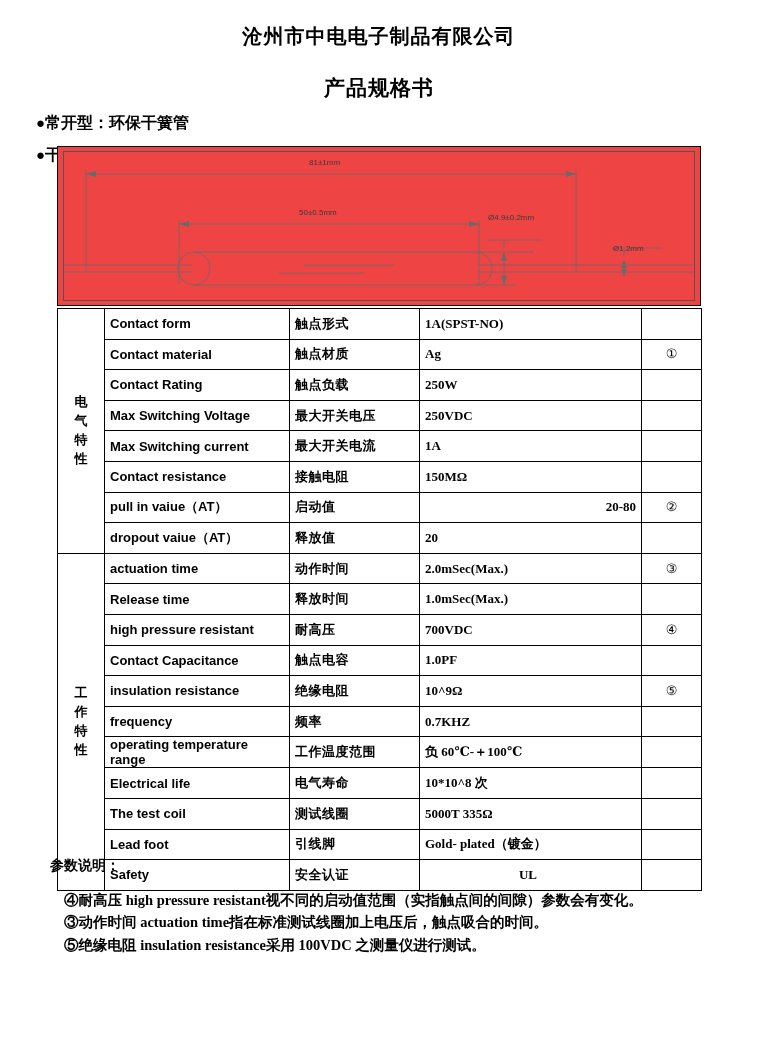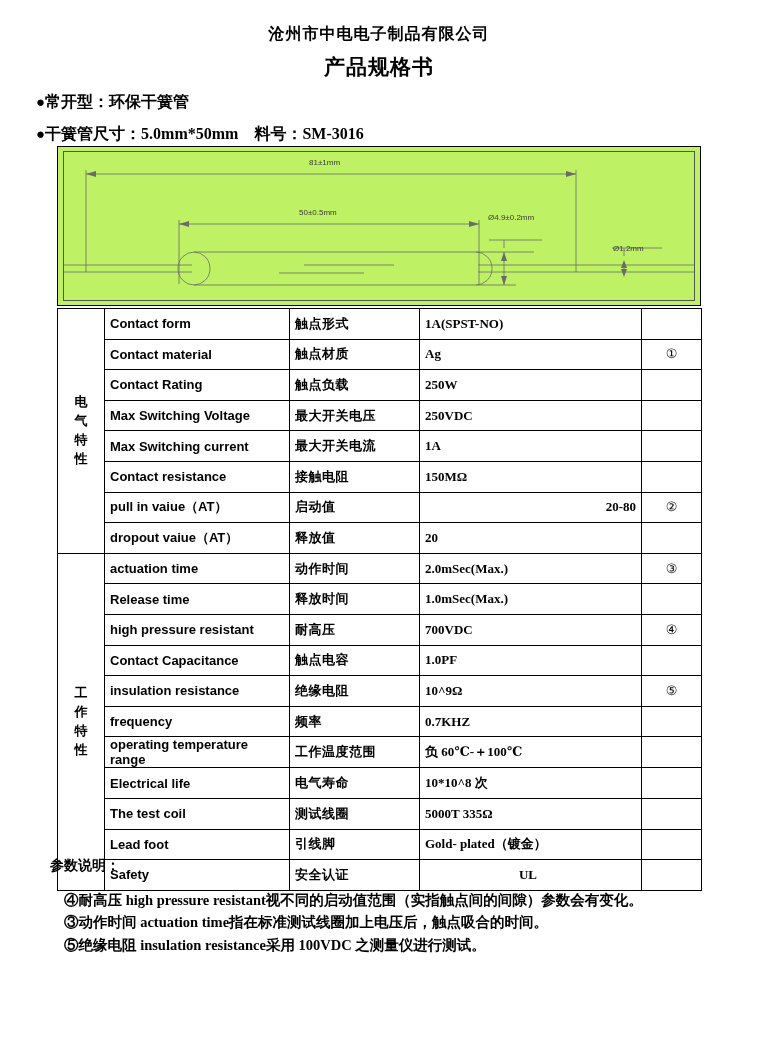--- a/index.html
+++ b/index.html
@@ -9,51 +9,51 @@
     font-family:"Liberation Serif","DejaVu Serif",serif;
     color:#000;
     position:relative;
     overflow:hidden;
   }
   .page{position:relative;width:758px;height:1058px;}
 
   
   .company{
     text-align:center;
-    font-size:16px;
+    font-size:20px;
     font-weight:bold;
     letter-spacing:1px;
     padding-top:24px;
     line-height:1.2;
   }
   .doc-title{
     text-align:center;
     font-size:21px;
     font-weight:bold;
     letter-spacing:1px;
-    margin-top:10px;
+    margin-top:26px;
   }
   .bullet-line{
     font-size:16px;
     font-weight:bold;
     margin-left:36px;
     margin-top:11px;
     white-space:nowrap;
   }
   .bullet-line .dot{font-size:15px;}
   .bullet-line .gap{display:inline-block;width:16px;}
 
   
   .drawing-box{
     position:absolute;
     left:57px;top:146px;
     width:644px;height:160px;
     border:1.5px solid #000;
     box-sizing:border-box;
-    background:#bef264;
+    background:#ef4444;
   }
   .drawing-inner{
     position:absolute;
     left:5px;top:4px;
     width:632px;height:150px;
     border:1px solid #555;
     box-sizing:border-box;
     overflow:hidden;
   }
   .dim-label{

